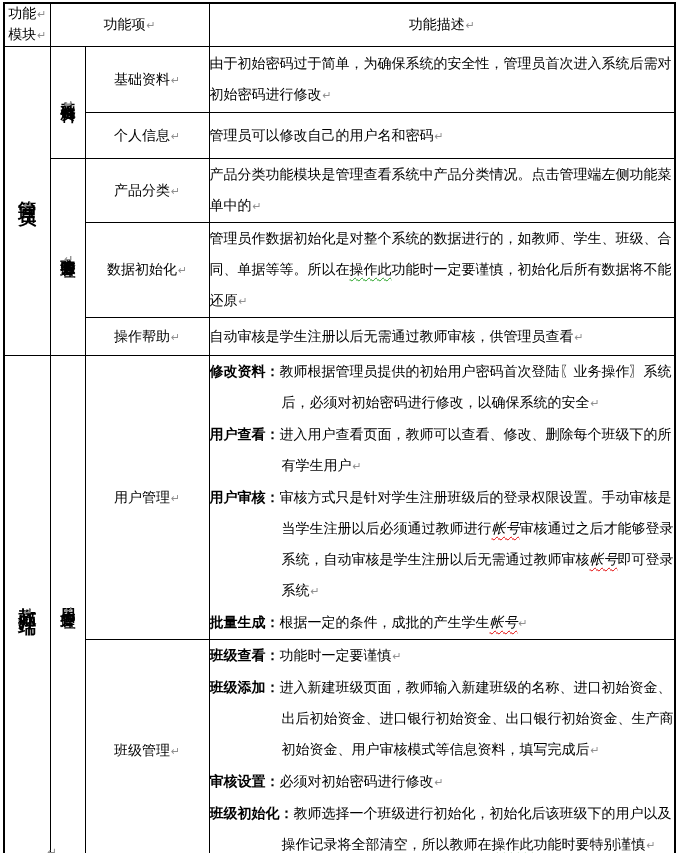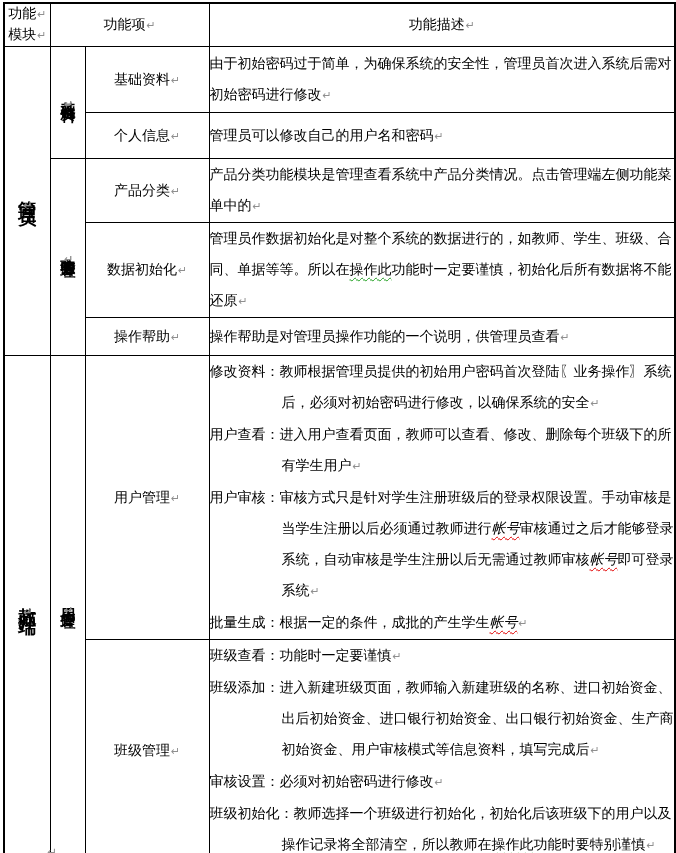--- a/index.html
+++ b/index.html
@@ -52,21 +52,21 @@
   .group-cell  .vert { font-size: 15px; font-weight: bold; letter-spacing: 2px; }
   .vert .pmark { letter-spacing: 0; }
 
   .desc-cell {
     padding: 1px 4px 1px 5px;
     line-height: 31px;
     text-align: left;
   }
   .para { margin: 0; }
   .para.hang { padding-left: 72px; text-indent: -72px; }
-  .lead { font-weight: normal; }
+  .lead { font-weight: bold; }
 
   .sq-red   { text-decoration: underline wavy #e00000 1px; text-underline-offset: 3px; font-style: italic; }
   .sq-green { text-decoration: underline wavy #1f9e1f 1px; text-underline-offset: 3px; }
 
   .pmark {
     color: #8f8f8f;
     font-size: 11px;
     font-family: "DejaVu Sans", sans-serif;
     padding-left: 1px;
   }
@@ -147,21 +147,21 @@
         <td class="desc-cell">
             <div class="para"><span>管理员作数据初始化是对整个系统的数据进行的，如教师、学生、班级、合同、单据等等。所以在</span><span class="sq-green">操作此</span><span>功能时一定要谨慎，初始化后所有数据将不能还原</span><span class="pmark">↵</span></div>
           </td>
       </tr>
 
       <tr class="r5">
         <td class="item-cell">
           <span>操作帮助</span><span class="pmark">↵</span>
         </td>
         <td class="desc-cell">
-            <div class="para"><span>操作帮助是对管理员操作功能的一个说明，供管理员查看</span><span class="pmark">↵</span></div>
+            <div class="para"><span>自动审核是学生注册以后无需通过教师审核，供管理员查看</span><span class="pmark">↵</span></div>
           </td>
       </tr>
 
       <tr class="r6">
         <td class="module-cell" rowspan="2">
           <span class="vert"><span>教师端</span><span class="pmark">↵</span></span>
         </td>
         <td class="group-cell" rowspan="2">
           <span class="vert"><span>用户管理</span><span class="pmark">↵</span></span>
         </td>

